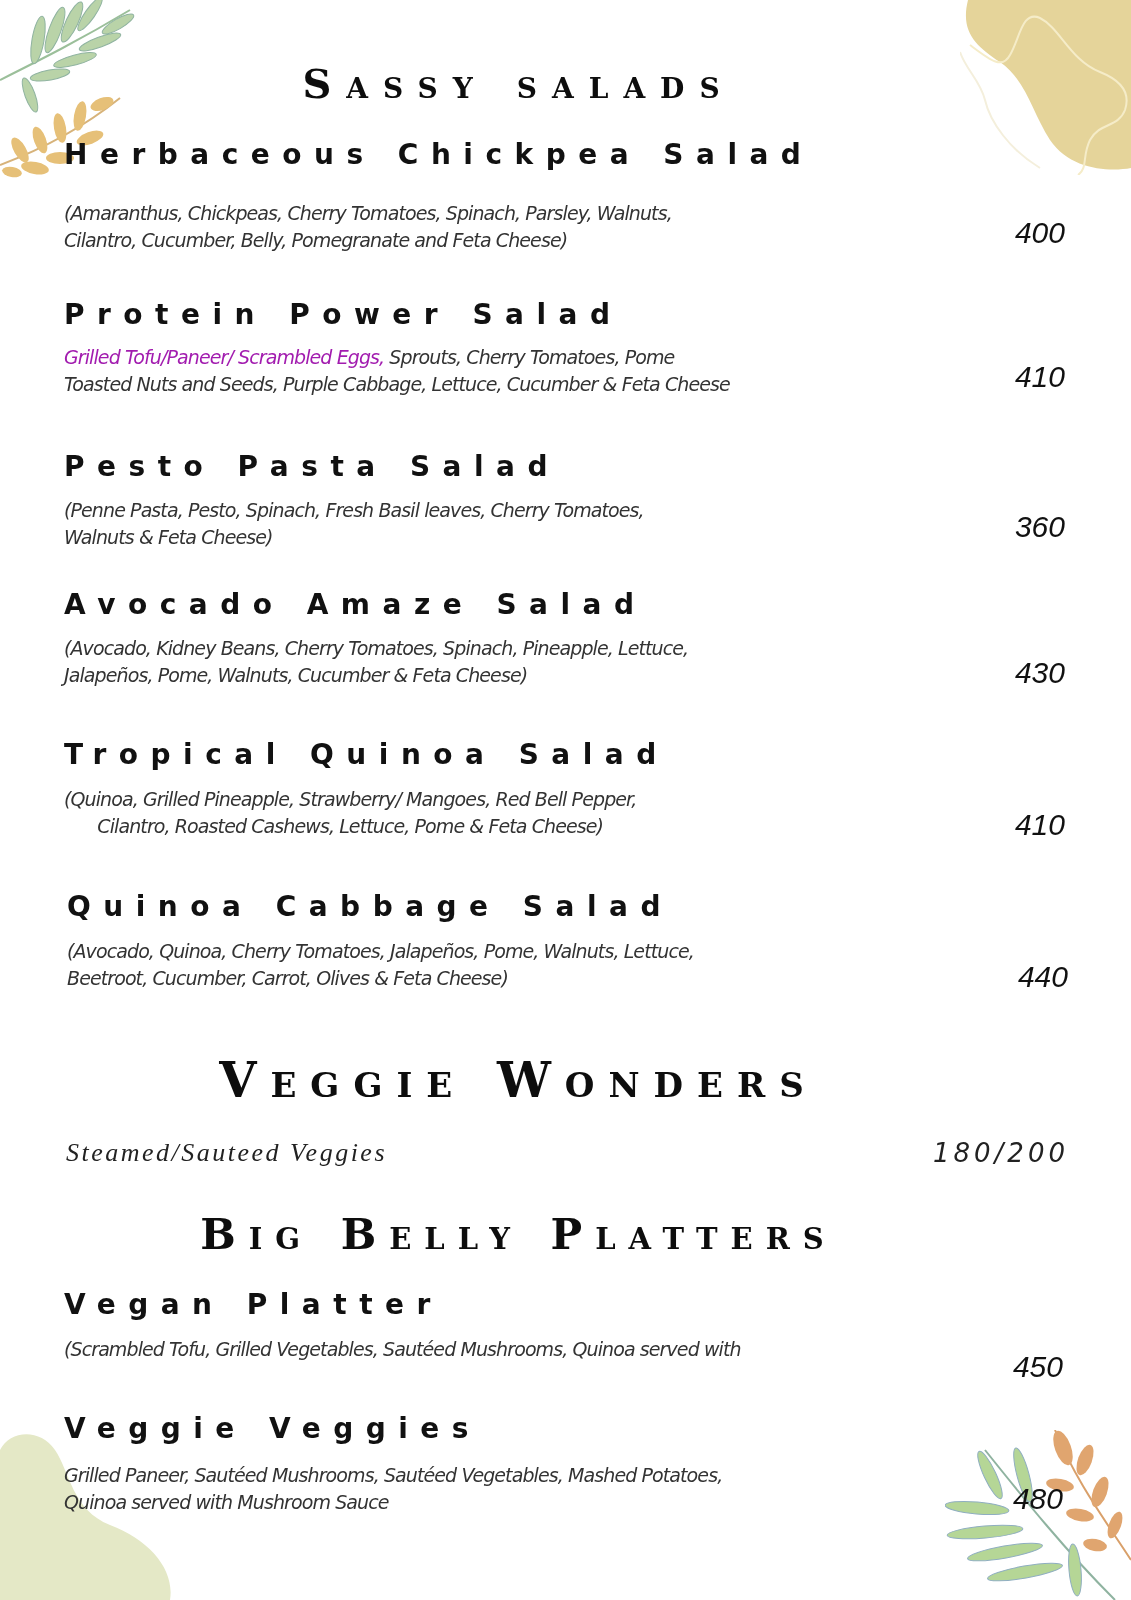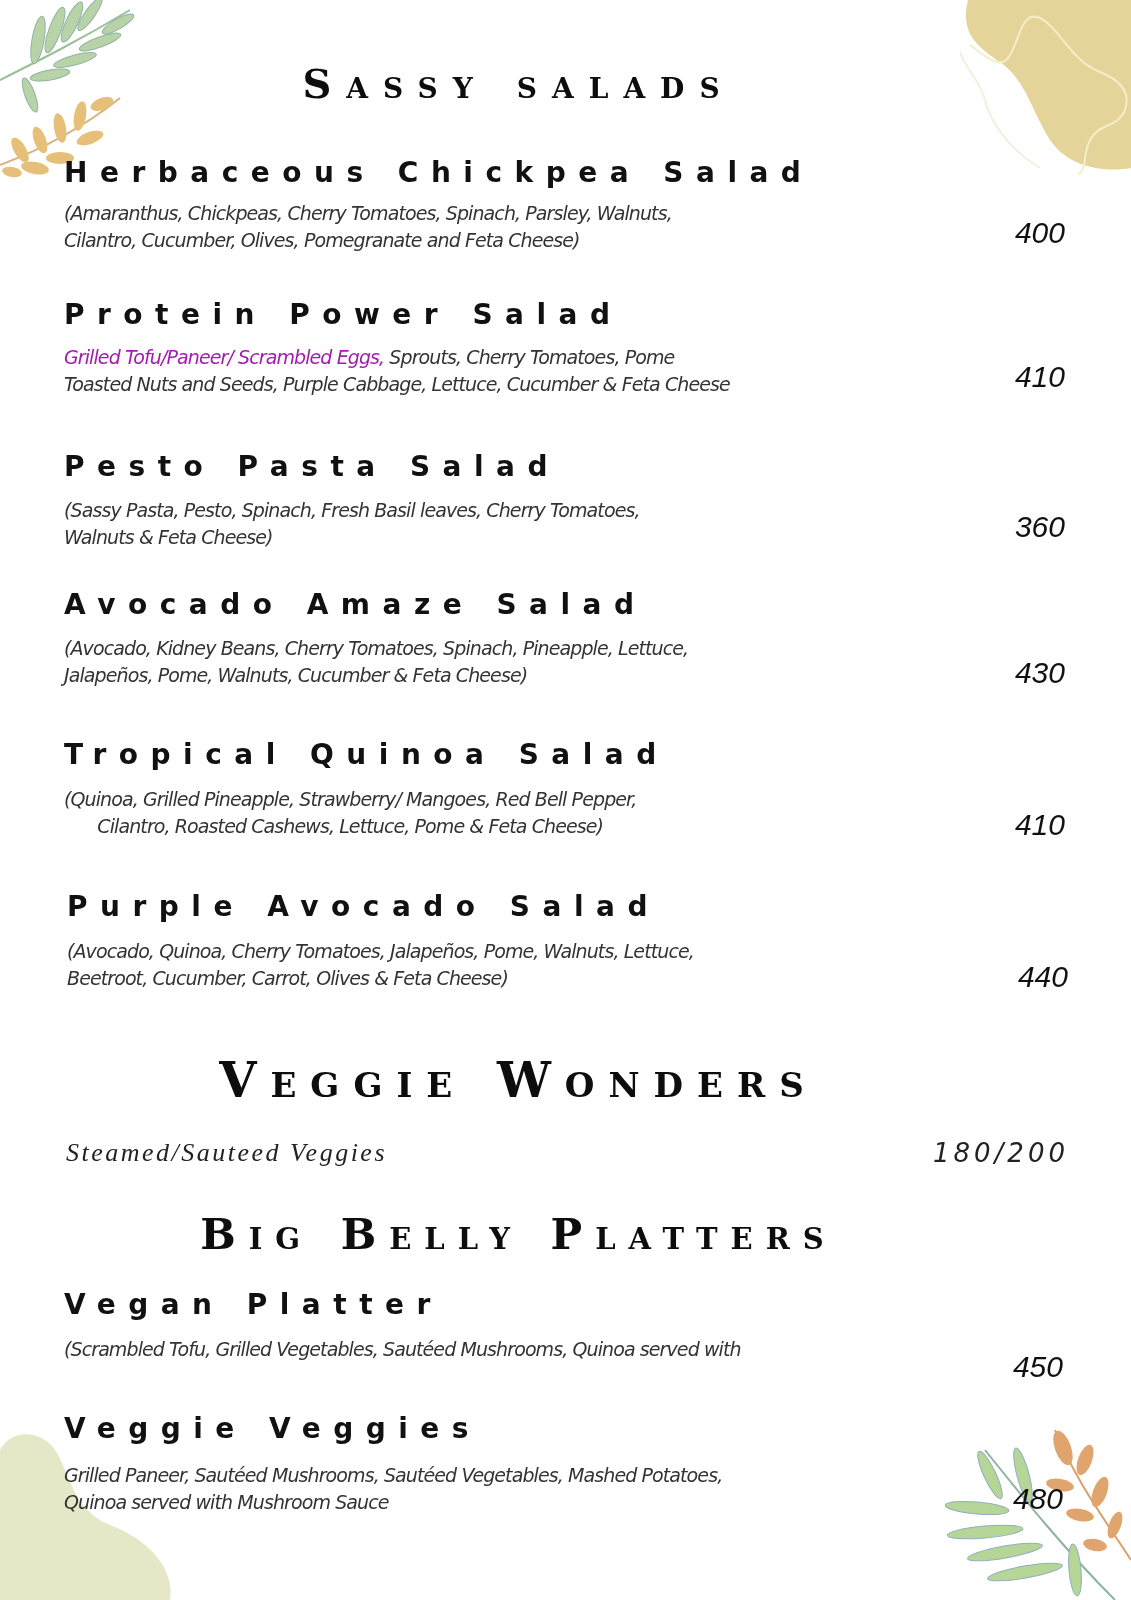--- a/index.html
+++ b/index.html
@@ -105,41 +105,41 @@
     <ellipse cx="40" cy="102" rx="38" ry="6" transform="rotate(-5 40 102)"></ellipse>
     <ellipse cx="60" cy="122" rx="38" ry="6" transform="rotate(-10 60 122)"></ellipse>
     <ellipse cx="80" cy="142" rx="38" ry="6" transform="rotate(-10 80 142)"></ellipse>
     <ellipse cx="130" cy="140" rx="6" ry="26" transform="rotate(-5 130 140)"></ellipse>
   </g>
 </svg>
 
 <div class="section-title" style="top:60px;font-size:40px;letter-spacing:15px;">Sassy salads</div>
 
 <div>
-  <div class="item-name" style="top:138px;margin-top:18px;">Herbaceous Chickpea Salad</div>
+  <div class="item-name" style="top:138px;">Herbaceous Chickpea Salad</div>
   <div class="item-desc" style="top:200px;">
     <div>(Amaranthus, Chickpeas, Cherry Tomatoes, Spinach, Parsley, Walnuts,</div>
-    <div>Cilantro, Cucumber, Olives, Pomegranate and Feta Cheese)</div>
+    <div>Cilantro, Cucumber, Belly, Pomegranate and Feta Cheese)</div>
   </div>
   <div class="price" style="top:216px;">400</div>
 </div>
 
 <div>
   <div class="item-name" style="top:298px;">Protein Power Salad</div>
   <div class="item-desc" style="top:344px;">
     <div><b>Grilled Tofu/Paneer/ Scrambled Eggs,</b><span> Sprouts, Cherry Tomatoes, Pome</span></div>
     <div>Toasted Nuts and Seeds, Purple Cabbage, Lettuce, Cucumber &amp; Feta Cheese</div>
   </div>
   <div class="price" style="top:360px;">410</div>
 </div>
 
 <div>
   <div class="item-name" style="top:450px;">Pesto Pasta Salad</div>
   <div class="item-desc" style="top:497px;">
-    <div>(Sassy Pasta, Pesto, Spinach, Fresh Basil leaves, Cherry Tomatoes,</div>
+    <div>(Penne Pasta, Pesto, Spinach, Fresh Basil leaves, Cherry Tomatoes,</div>
     <div>Walnuts &amp; Feta Cheese)</div>
   </div>
   <div class="price" style="top:510px;">360</div>
 </div>
 
 <div>
   <div class="item-name" style="top:588px;">Avocado Amaze Salad</div>
   <div class="item-desc" style="top:635px;">
     <div>(Avocado, Kidney Beans, Cherry Tomatoes, Spinach, Pineapple, Lettuce,</div>
     <div>Jalapeños, Pome, Walnuts, Cucumber &amp; Feta Cheese)</div>
@@ -150,21 +150,21 @@
 <div>
   <div class="item-name" style="top:738px;">Tropical Quinoa Salad</div>
   <div class="item-desc" style="top:786px;text-align:center;">
     <div>(Quinoa, Grilled Pineapple, Strawberry/ Mangoes, Red Bell Pepper,</div>
     <div>Cilantro, Roasted Cashews, Lettuce, Pome &amp; Feta Cheese)</div>
   </div>
   <div class="price" style="top:808px;">410</div>
 </div>
 
 <div>
-  <div class="item-name" style="top:890px;left:67px;">Purple Avocado Salad</div>
+  <div class="item-name" style="top:890px;left:67px;">Quinoa Cabbage Salad</div>
   <div class="item-desc" style="top:938px;left:67px;">
     <div>(Avocado, Quinoa, Cherry Tomatoes, Jalapeños, Pome, Walnuts, Lettuce,</div>
     <div>Beetroot, Cucumber, Carrot, Olives &amp; Feta Cheese)</div>
   </div>
   <div class="price" style="top:960px;right:63px;">440</div>
 </div>
 
 <div class="section-title" style="top:1052px;font-size:48px;letter-spacing:14px;">Veggie Wonders</div>
 
 <div>

